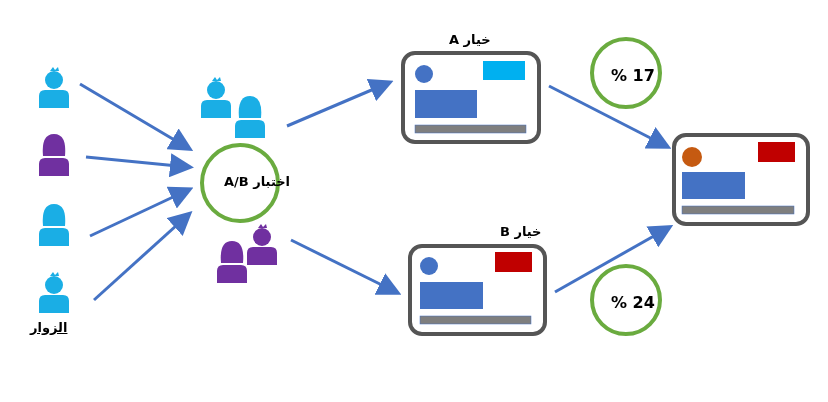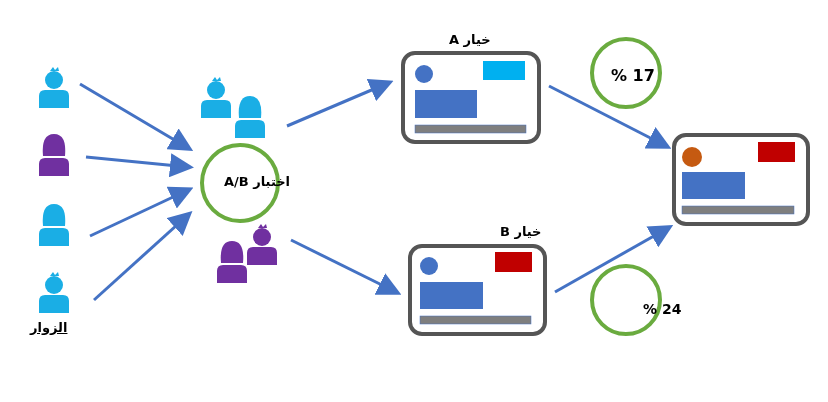--- a/index.html
+++ b/index.html
@@ -91,13 +91,13 @@
 
   <circle cx="626" cy="73" r="34" fill="#fff" stroke="#6aab3f" stroke-width="4"></circle>
   <circle cx="626" cy="300" r="34" fill="#fff" stroke="#6aab3f" stroke-width="4"></circle>
 </svg>
 
 <div class="lbl" style="left:30px;top:320px;text-decoration:underline;">الزوار</div>
 <div class="lbl" style="left:207px;top:174px;margin-left:17px;">اختبار A/B</div>
 <div class="lbl" style="left:449px;top:32px;">خيار A</div>
 <div class="lbl" style="left:457px;top:224px;margin-left:43px;">خيار B</div>
 <div class="lbl" style="left:611px;top:66px;font-size:16px;direction:ltr;">% 17</div>
-<div class="lbl" style="left:643px;top:293px;font-size:14px;direction:ltr;margin-top:8px;">% 24</div>
+<div class="lbl" style="left:611px;top:293px;font-size:16px;direction:ltr;">% 24</div>
 
 </body></html>

